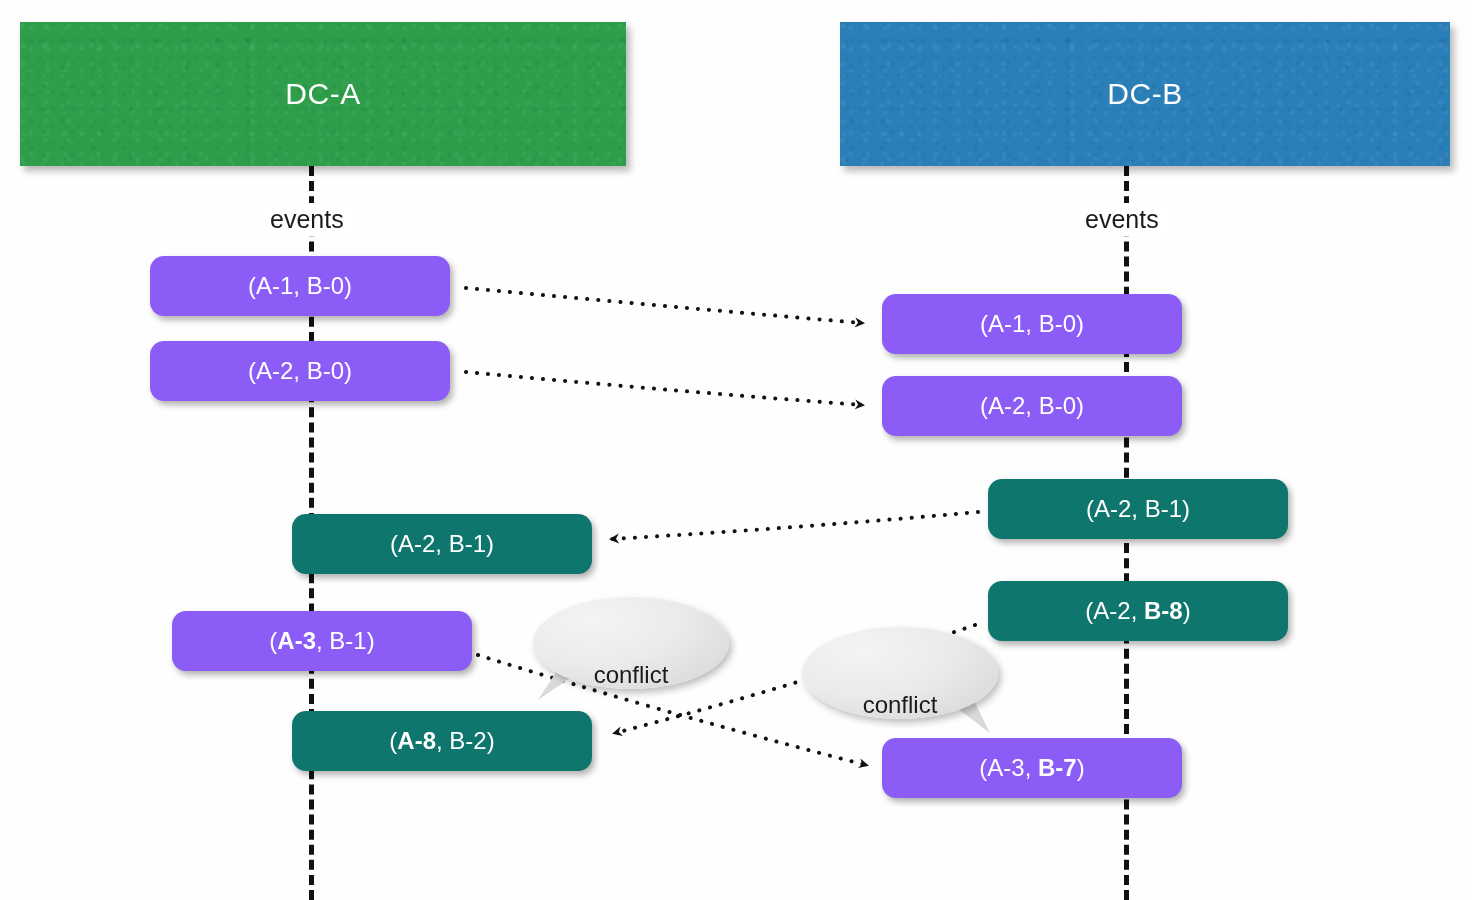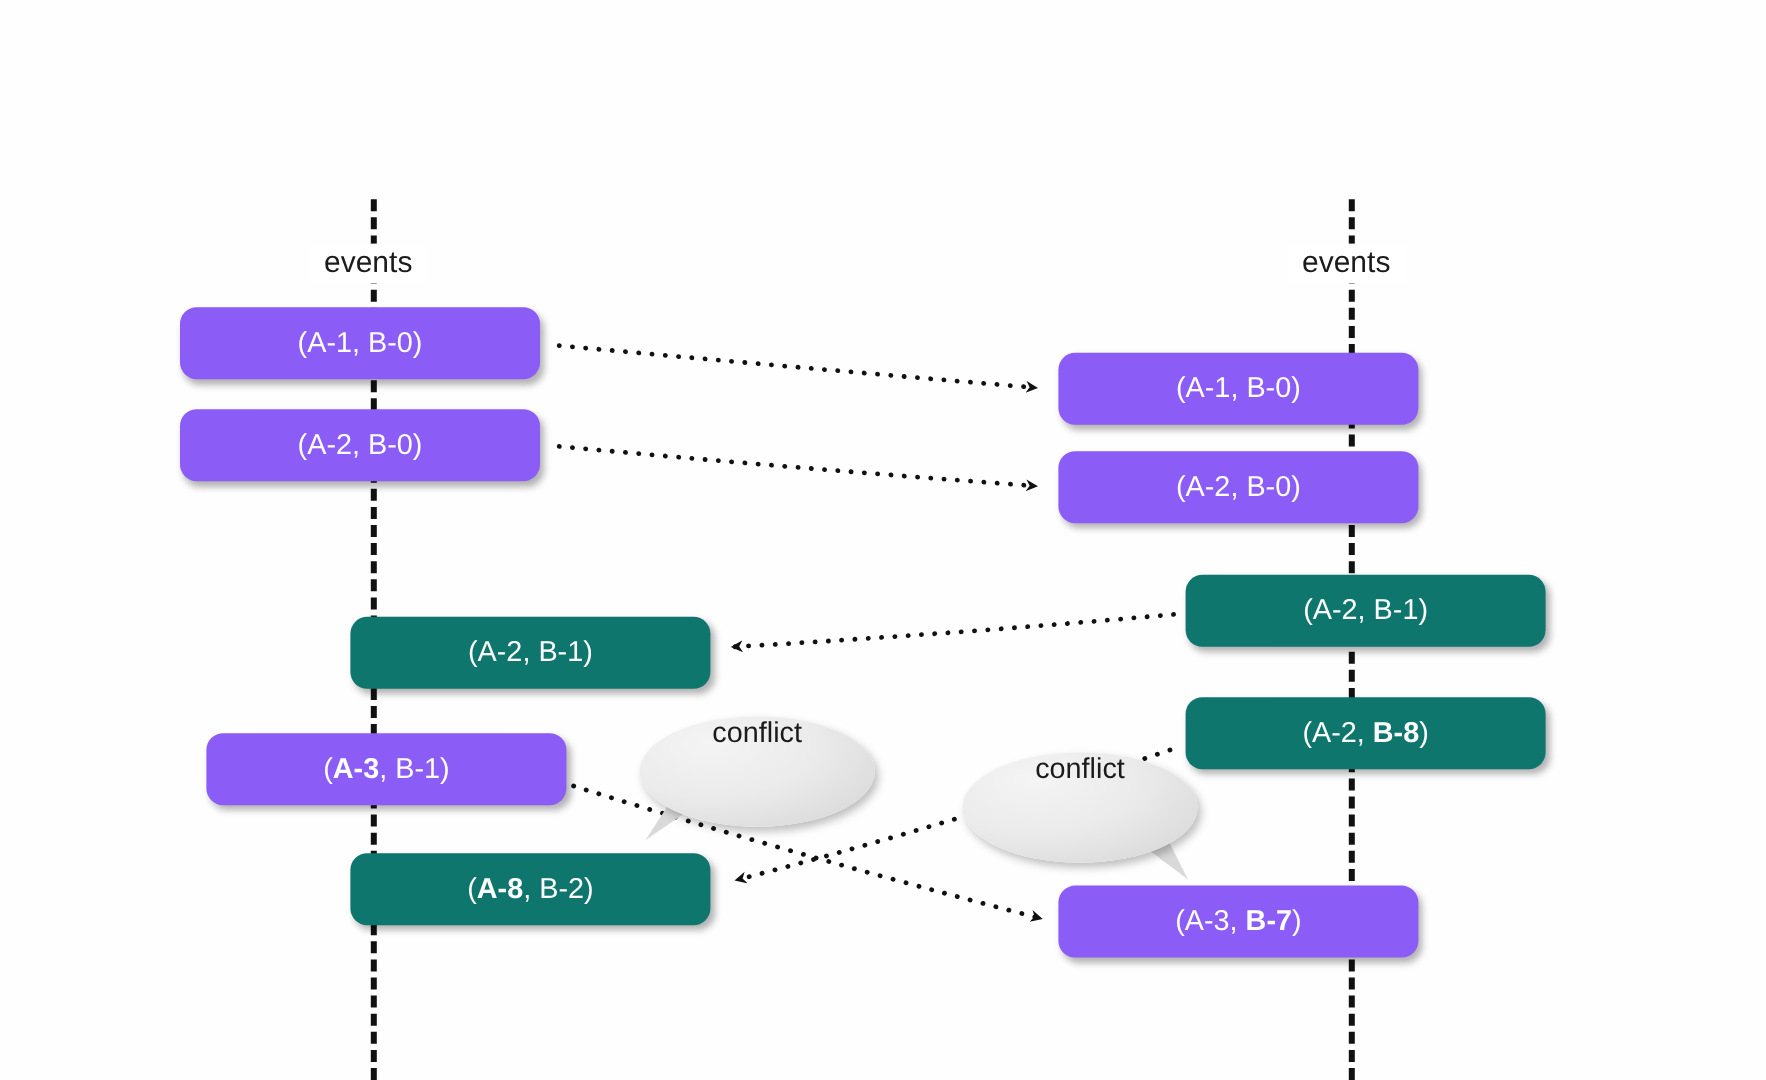--- a/index.html
+++ b/index.html
@@ -101,21 +101,21 @@
 
   
   .conflict-bubble {
     position: absolute;
     width: 196px;
     height: 92px;
     border-radius: 50%;
     background: radial-gradient(ellipse at 30% 25%, #f4f4f4 0%, #ebebeb 45%, #d4d4d4 100%);
     box-shadow: 3px 4px 7px rgba(0,0,0,0.25);
     display: flex;
-    align-items: flex-start;
+    align-items: flex-end;
     justify-content: center;
     color: #1b1b1b;
     font-size: 24px;
     user-select: none;
   }
 
   svg.overlay {
     position: absolute;
     left: 0; top: 0;
     width: 1472px; height: 900px;
@@ -146,20 +146,26 @@
       <path d="M466,372 Q660,390 862,405" marker-end="url(#arrowR)"></path>
       <path d="M978,512 Q800,528 612,539" marker-end="url(#arrowL)"></path>
       <path d="M975,625 Q800,685 615,733" marker-end="url(#arrowL)"></path>
       <path d="M478,655 Q660,712 866,765" marker-end="url(#arrowR)"></path>
     </g>
   </svg>
 
   <div class="timeline" id="timeline-a"></div>
   <div class="timeline" id="timeline-b"></div>
 
+  <div class="dc-header header-layer" id="dc-a-header">
+    <span class="dc-title">DC-A</span>
+  </div>
+  <div class="dc-header header-layer" id="dc-b-header">
+    <span class="dc-title">DC-B</span>
+  </div>
 
   <div class="events-label header-layer" id="events-label-a">events</div>
   <div class="events-label header-layer" id="events-label-b">events</div>
 
   <div class="event-pill green pill-layer" style="left:150px; top:256px; width:300px;">
     <span>(A-1, B-0)</span>
   </div>
   <div class="event-pill green pill-layer" style="left:150px; top:341px; width:300px;">
     <span>(A-2, B-0)</span>
   </div>

